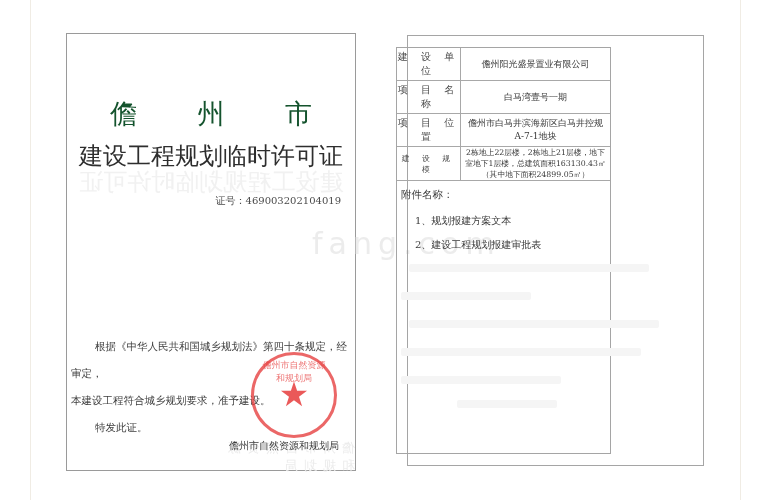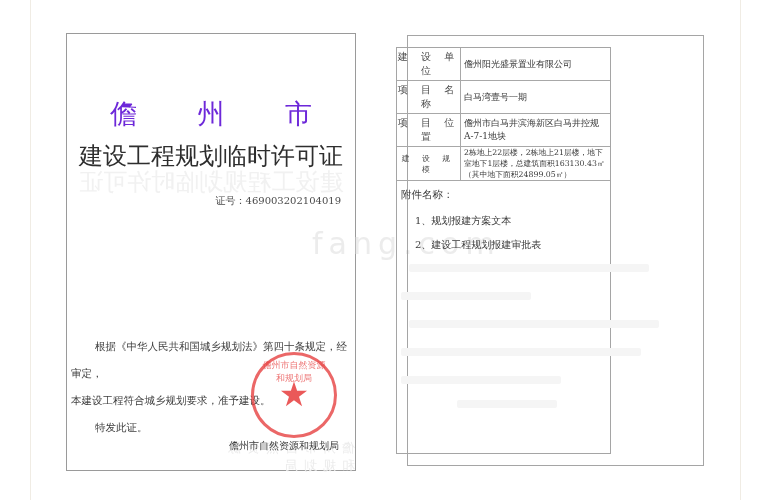--- a/index.html
+++ b/index.html
@@ -9,21 +9,21 @@
     font-family:"DejaVu Serif", "Liberation Serif", serif;
     color:#3a3a3a;
   }
   .fold-line { position:absolute; top:0; bottom:0; width:1px; background:#f0ece4; }
   .left-panel {
     position:absolute; left:66px; top:33px; width:290px; height:438px;
     border:1.5px solid #9a9a9a; box-sizing:border-box;
   }
   .city-title {
     position:absolute; left:0; right:0; top:62px; text-align:center;
-    font-family:"DejaVu Sans", sans-serif; font-size:27px; color:#6d28d9;
+    font-family:"DejaVu Sans", sans-serif; font-size:27px; color:#14532d;
     letter-spacing:26px; text-indent:26px;
   }
   .permit-title {
     position:absolute; left:0; right:0; top:106px; text-align:center;
     font-family:"DejaVu Sans", sans-serif; font-size:24px; color:#2e2e2e;
     letter-spacing:0px;
   }
   .ghost-title {
     position:absolute; left:0; right:0; top:132px; text-align:center;
     font-family:"DejaVu Sans", sans-serif; font-size:24px; color:#f1f1f1;
@@ -71,21 +71,21 @@
   }
   .info-table { position:absolute; left:0; top:0; width:100%; border-collapse:collapse; }
   .info-table td {
     border-bottom:1px solid #a8a8a8; font-size:9px; color:#3a3a3a;
     padding:0; vertical-align:middle;
   }
   .info-table td.label {
     width:63px; border-right:1px solid #a8a8a8; text-align:center;
     letter-spacing:5px; font-size:10px; color:#4a4a4a;
   }
-  .info-table td.value { text-align:left; padding:0 3px; }
+  .info-table td.value { text-align:center; padding:0 3px; }
   .info-table tr.r1 td { height:32px; }
   .info-table tr.r2 td { height:32px; }
   .info-table tr.r3 td { height:32px; }
   .info-table tr.r4 td { height:32px; line-height:11px; font-size:7.8px;margin-top:18px; }
   .attach-title {
     position:absolute; left:4px; top:140px; font-size:10.5px; color:#3a3a3a;
   }
   .attach-item {
     position:absolute; left:18px; font-size:10px; color:#3a3a3a;
   }

